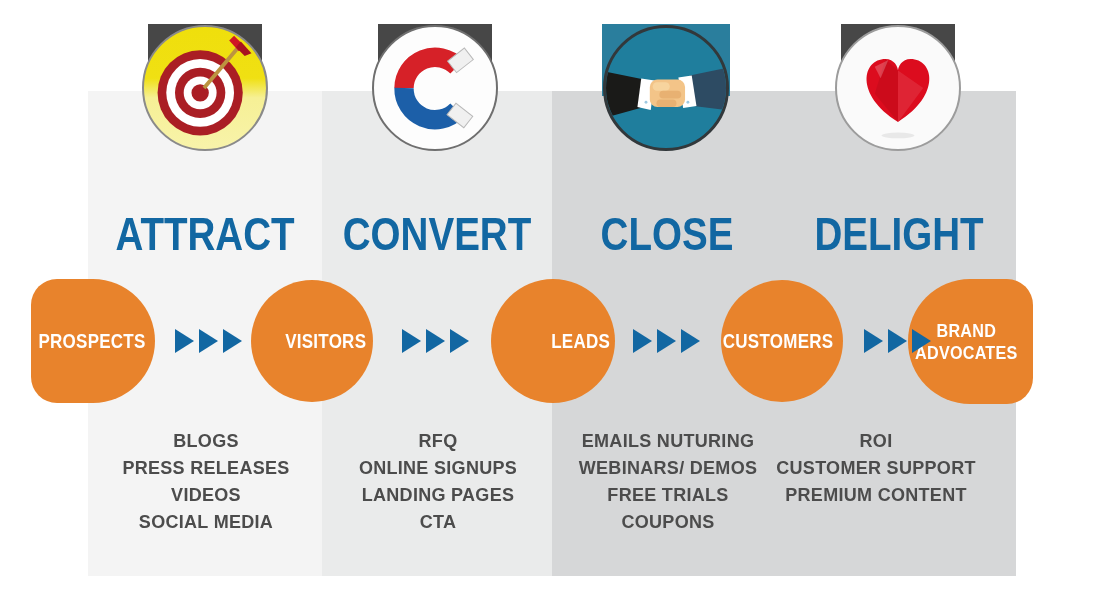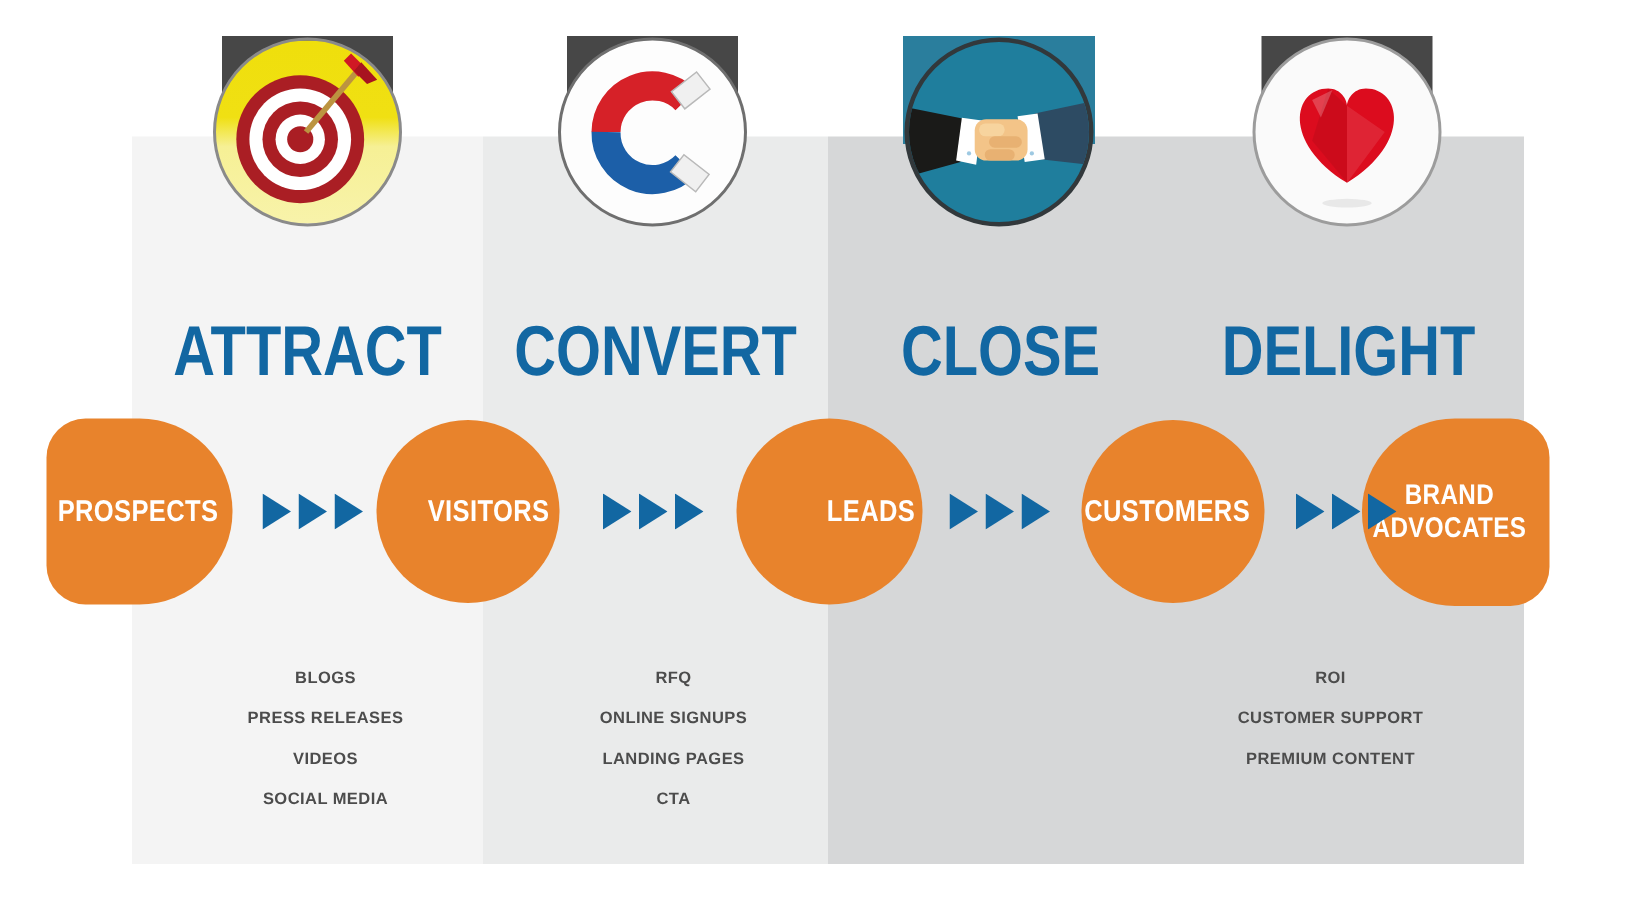--- a/index.html
+++ b/index.html
@@ -44,22 +44,22 @@
   .aud-visitors{left:251px;top:280px;width:122px;height:122px;border-radius:50%;}
   .aud-leads{left:491px;top:279px;width:124px;height:124px;border-radius:50%;}
   .aud-customers{left:721px;top:280px;width:122px;height:122px;border-radius:50%;}
   .aud-brand{left:908px;top:279px;width:125px;height:125px;border-radius:62px 26px 26px 62px;padding:0 6px;box-sizing:border-box;}
   .aud-brand .aud-label{font-size:19px;}
   
   .arrows{position:absolute;top:329px;width:67px;height:24px;display:flex;gap:5px;z-index:4;}
   .arrows svg{display:block;width:19px;height:24px;}
   .ar-1{left:175px;} .ar-2{left:402px;} .ar-3{left:633px;} .ar-4{left:864px;}
   
-  .tactics{position:absolute;top:427px;margin:12px;padding:0;list-style:none;text-align:center;
-    font-size:11px;font-weight:bold;color:#4c4c4c;letter-spacing:.3px;z-index:3;}
+  .tactics{position:absolute;top:427px;margin:1px;padding:0;list-style:none;text-align:center;
+    font-size:18px;font-weight:bold;color:#4c4c4c;letter-spacing:.3px;z-index:3;}
   .tactics li{line-height:27px;}
   .tl-1{left:88px;width:234px;}
   .tl-2{left:322px;width:230px;}
   .tl-3{left:552px;width:230px;}
   .tl-4{left:758px;width:234px;}
 </style>
 </head>
 <body>
 
 <div class="stage-canvas">
@@ -192,19 +192,25 @@
     <li>PRESS RELEASES</li>
     <li>VIDEOS</li>
     <li>SOCIAL MEDIA</li>
   </ul>
   <ul class="tactics tl-2">
     <li>RFQ</li>
     <li>ONLINE SIGNUPS</li>
     <li>LANDING PAGES</li>
     <li>CTA</li>
   </ul>
+  <ul class="tactics tl-3">
+    <li>EMAILS NUTURING</li>
+    <li>WEBINARS/ DEMOS</li>
+    <li>FREE TRIALS</li>
+    <li>COUPONS</li>
+  </ul>
   <ul class="tactics tl-4">
     <li>ROI</li>
     <li>CUSTOMER SUPPORT</li>
     <li>PREMIUM CONTENT</li>
   </ul>
 
 </div>
 
 </body></html>

